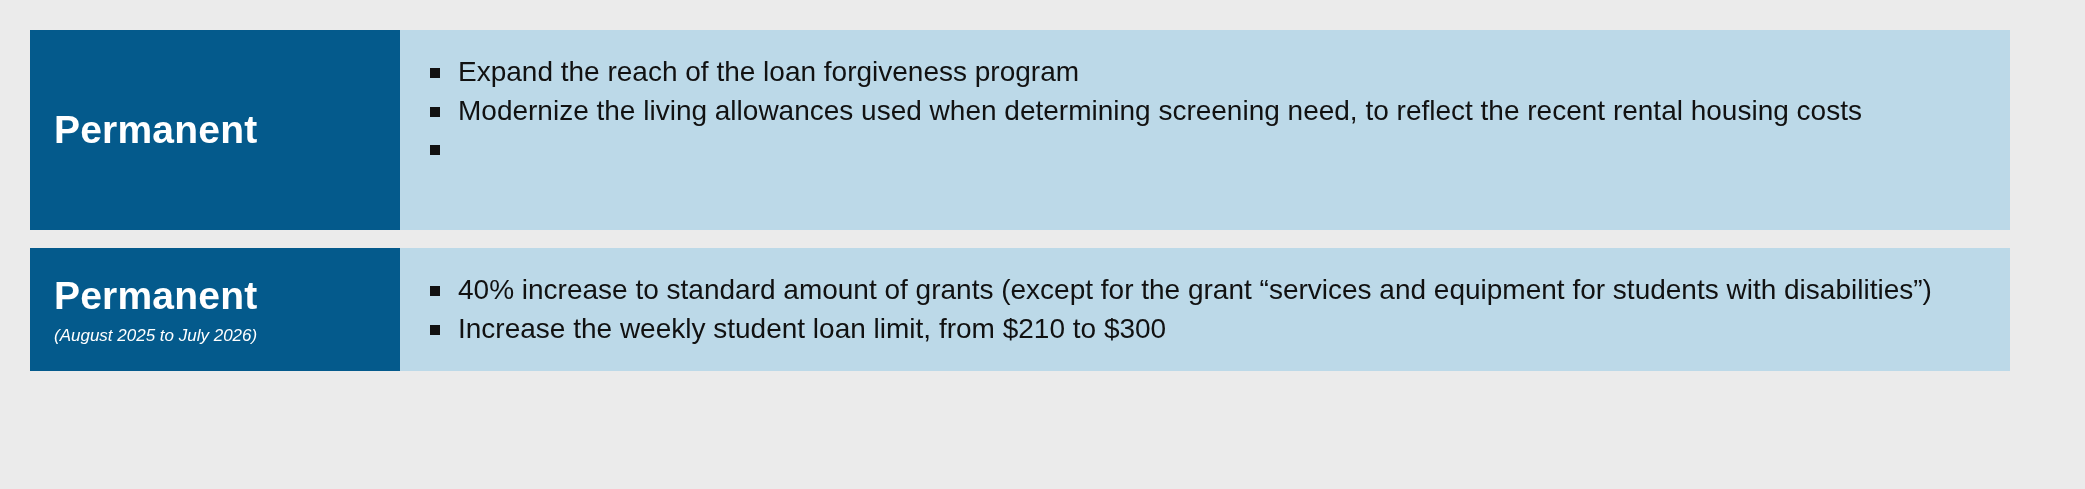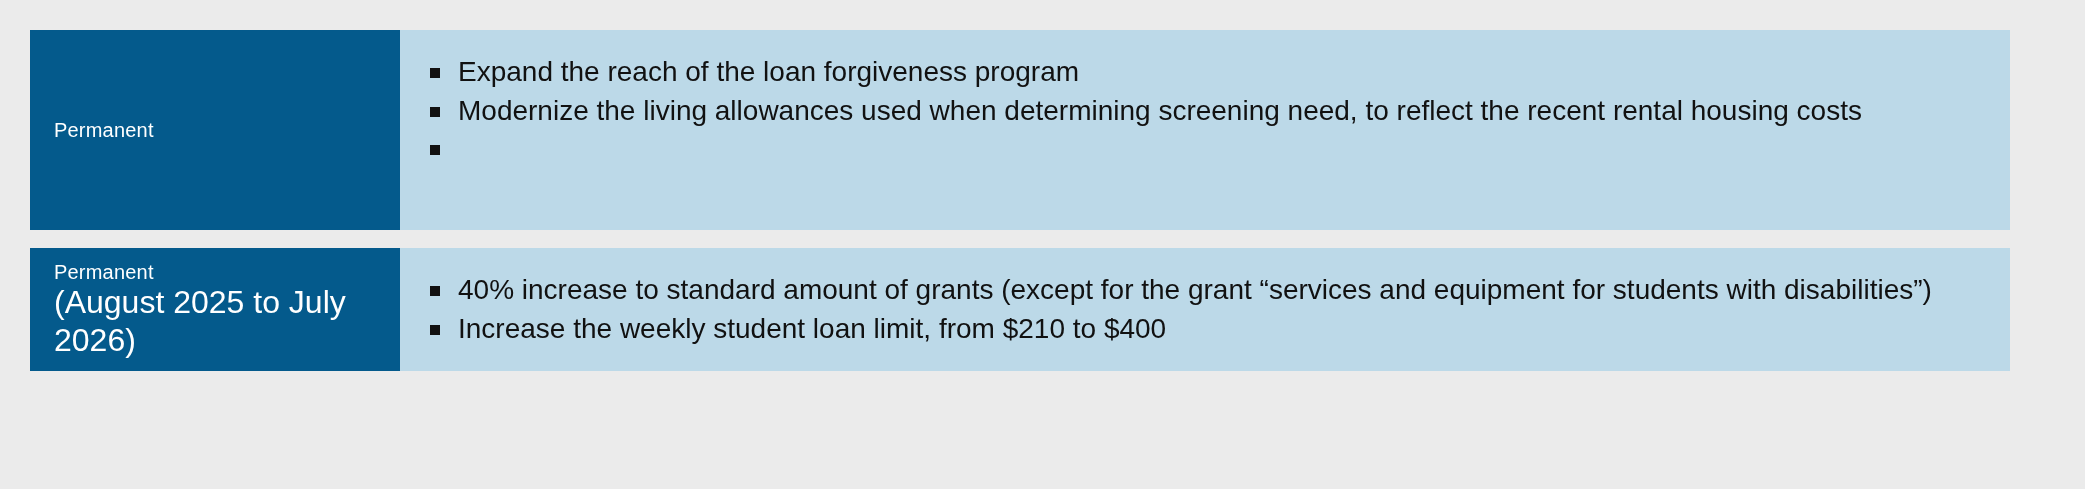--- a/index.html
+++ b/index.html
@@ -38,29 +38,31 @@
     min-width: 370px;
     background: #045a8c;
     color: #ffffff;
     box-sizing: border-box;
     padding: 0 24px;
     display: flex;
     flex-direction: column;
     justify-content: center;
   }
   .label-title {
-    font-size: 20px;
-    font-weight: normal;
+    font-size: 39px;
+    font-weight: bold;
     line-height: 1.2;
     letter-spacing: 0.2px;
   }
   .label-sub {
-    font-size: 32px;
+    font-size: 17px;
     font-weight: normal;
     line-height: 1.18;
+    margin-top: 6px;
+    font-style: italic;
   }
   .content-cell {
     flex: 1 1 auto;
     background: #bcd9e8;
     box-sizing: border-box;
     padding: 24px 18px 24px 24px;
     display: flex;
     flex-direction: column;
     justify-content: flex-start;
   }
@@ -125,20 +127,20 @@
         <div class="label-sub">(August 2025 to July 2026)</div>
       </div>
       <div class="content-cell">
         <ul class="bullets">
           <li>
             <span class="marker"></span>
             <span>40% increase to standard amount of grants (except for the grant “services and equipment for students with disabilities”)</span>
           </li>
           <li>
             <span class="marker"></span>
-            <span>Increase the weekly student loan limit, from $210 to $400</span>
+            <span>Increase the weekly student loan limit, from $210 to $300</span>
           </li>
         </ul>
       </div>
     </div>
 
   </div>
 </div>
 
 </body></html>

